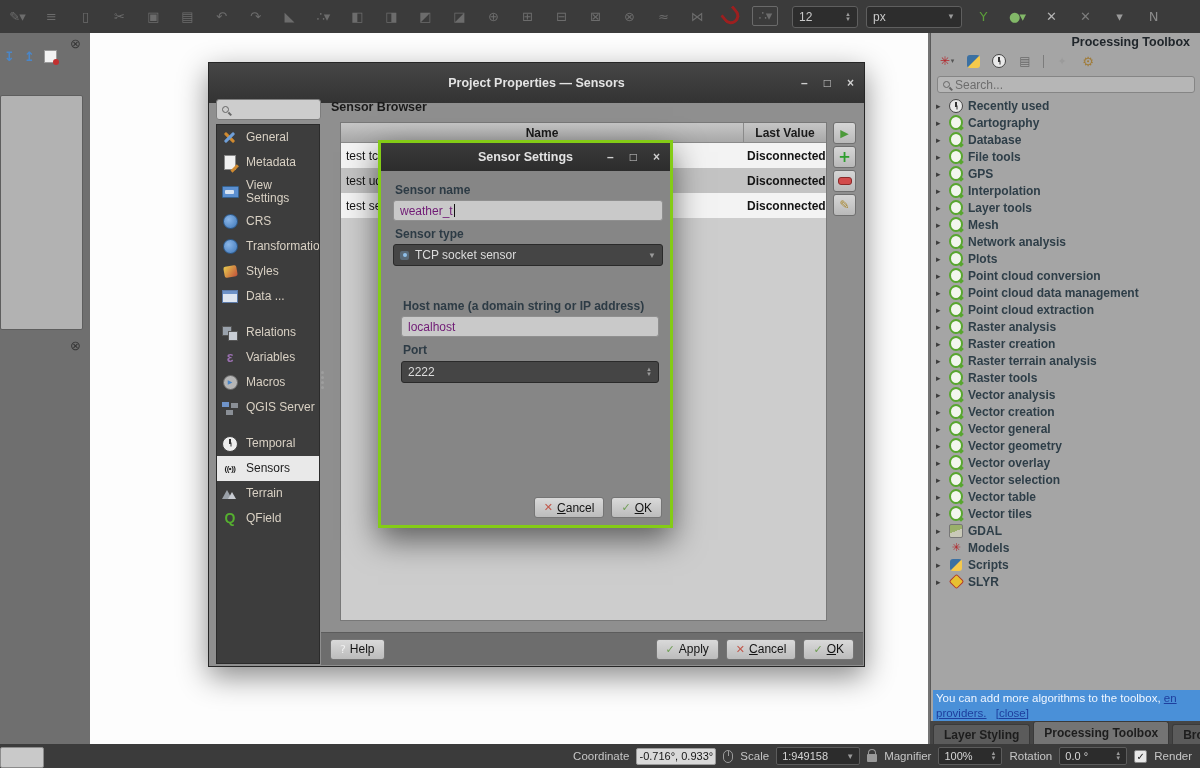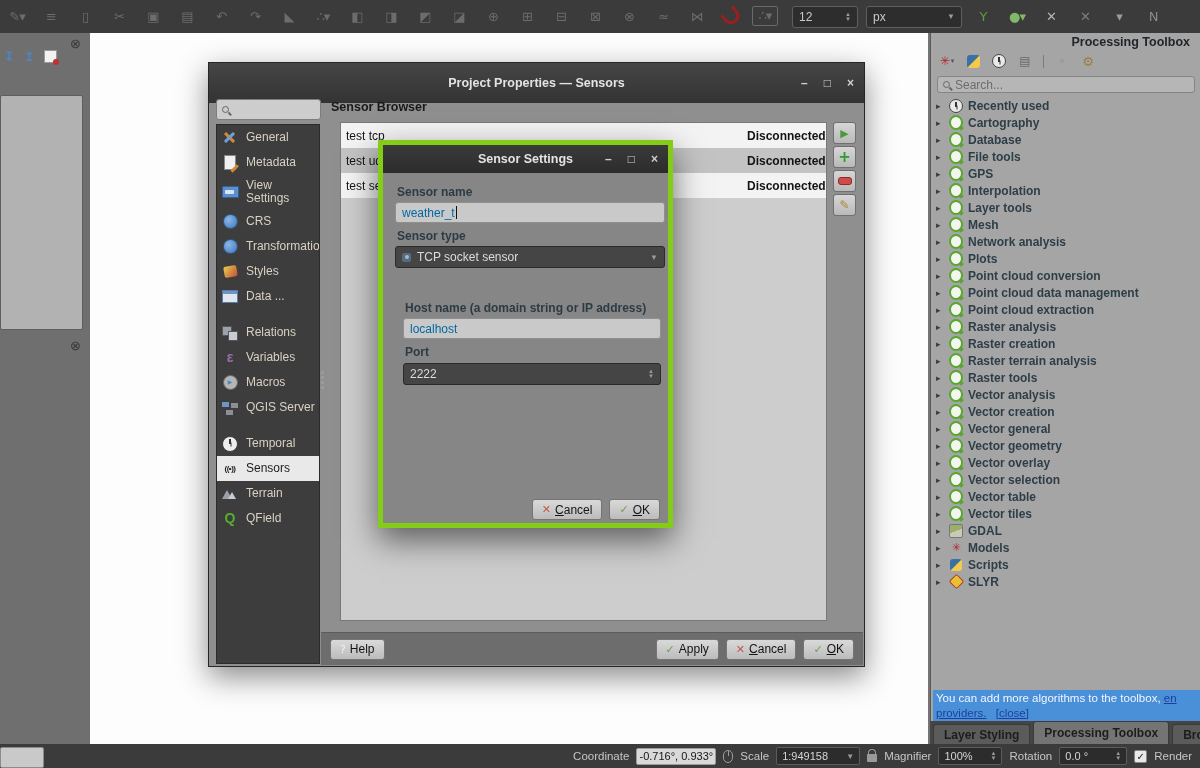--- a/index.html
+++ b/index.html
@@ -138,25 +138,25 @@
 .pp-actions{position:absolute;left:624px;top:59px;display:flex;flex-direction:column;gap:2px}
 .act-btn{width:23px;height:22px;background:linear-gradient(#d6d6d6,#b9b9b9);border:1px solid #6f6f6f;border-radius:3px;display:flex;align-items:center;justify-content:center;font-family:"DejaVu Sans",sans-serif;cursor:pointer}
 [data-icon="play"]::before{content:"▶";color:#4c9a3a;font-size:11px}
 [data-icon="plus"]::before{content:"+";color:#2e9e2e;font-weight:bold;font-size:15px}
 [data-icon="minus"]::before{content:"";width:12px;height:6px;background:#d24b4b;border:1px solid #8a2a2a;border-radius:3px}
 [data-icon="edit"]::before{content:"✎";color:#a8872e;font-size:12px}
 .pp-footer{position:absolute;left:112px;right:1px;bottom:1px;height:33px;background:#6d6d6d;border-top:1px solid #5c5c5c;display:flex;align-items:center;padding:0 9px;gap:7px}
 .spacer{flex:1}
 
 
-.ss{position:absolute;left:378px;top:140px;width:295px;height:388px;background:#868686;border:5px solid #84cc16;box-shadow:0 12px 30px rgba(0,0,0,.55)}
+.ss{position:absolute;left:378px;top:140px;width:295px;height:388px;background:#868686;border:3px solid #84cc16;box-shadow:0 12px 30px rgba(0,0,0,.55)}
 .ss-title{height:28px;background:linear-gradient(#3a3a3a,#2c2c2c)}
 .ss-body{position:absolute;left:0;top:28px;right:0;bottom:0}
 .lbl{position:absolute;color:#2d3b45;font-weight:bold;font-size:12px}
-.tf{position:absolute;height:21px;background:#c9c9c9;border:1px solid #8f8f8f;border-radius:3px;display:flex;align-items:center;padding:0 6px;color:#0369a1;font-size:12px;cursor:text}
+.tf{position:absolute;height:21px;background:#c9c9c9;border:1px solid #8f8f8f;border-radius:3px;display:flex;align-items:center;padding:0 6px;color:#701a75;font-size:12px;cursor:text}
 .caret{display:inline-block;width:1px;height:13px;background:#111;margin-left:1px}
 .combo{position:absolute;height:22px;background:#454545;border:1px solid #2a2a2a;border-radius:3px;display:flex;align-items:center;gap:6px;padding:0 6px;color:#dcdcdc;font-size:12px;cursor:pointer}
 .combo .cicon{width:9px;height:9px;background:#5a6a78;border-radius:2px;position:relative;flex:none}
 .combo .cicon::after{content:"";position:absolute;left:2.5px;top:2.5px;width:4px;height:4px;border-radius:50%;background:#8fc0ea}
 .spinf{position:absolute;height:22px;background:#454545;border:1px solid #2a2a2a;border-radius:3px;display:flex;align-items:center;padding:0 6px;color:#dcdcdc;font-size:12px}
 .ss-btns{position:absolute;right:8px;top:326px;display:flex;gap:7px}
 </style>
 </head>
 <body>
 
@@ -569,20 +569,24 @@
         <span>Terrain</span>
       </div>
         <div class="side-item">
         <span class="si" data-icon="qfield-icon"></span>
         <span>QField</span>
       </div>
       </div>
     <span class="pp-dots"></span>
     <div class="pp-head">Sensor Browser</div>
     <div class="pp-table">
+      <div class="thead">
+        <span class="th th-name">Name</span>
+        <span class="th th-val">Last Value</span>
+      </div>
       <div>
 
       <div class="trow">
           <span class="td-name">test tcp</span>
           <span class="td-val">Disconnected</span>
         </div>
           <div class="trow">
           <span class="td-name">test udp</span>
           <span class="td-val">Disconnected</span>
         </div>

